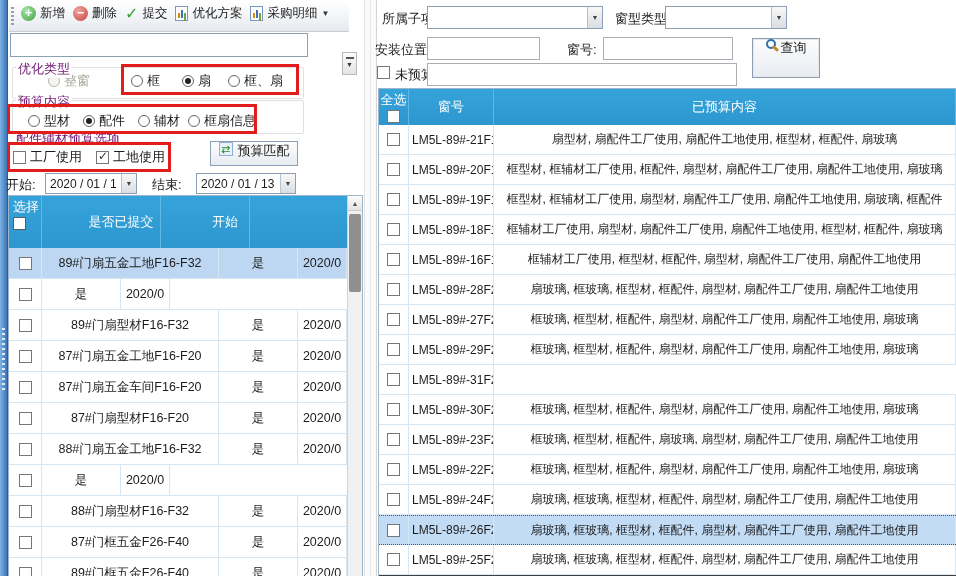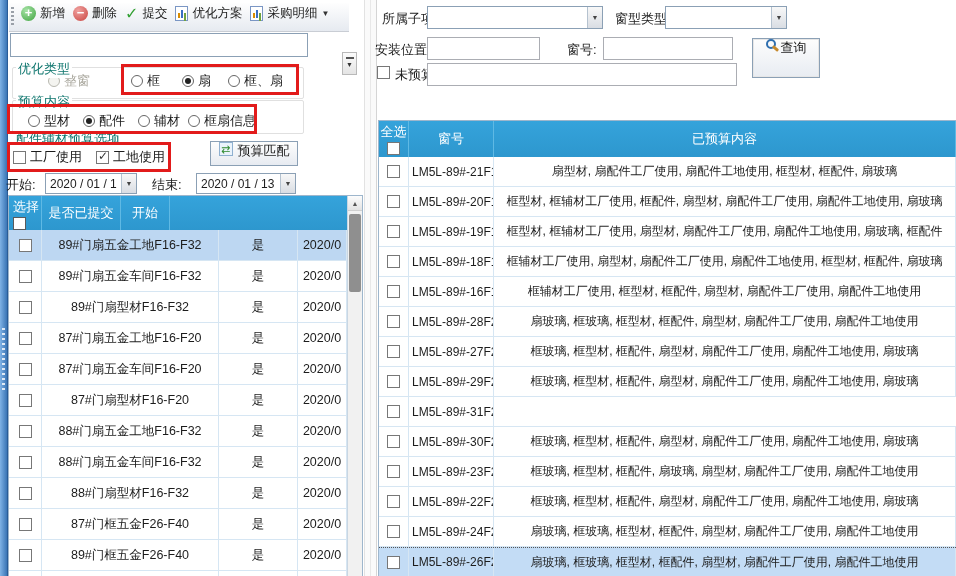--- a/index.html
+++ b/index.html
@@ -32,21 +32,21 @@
   .icon-report{display:inline-block;width:13px;height:15px;background:#fff;border:1px solid #7A96C4;position:relative;}
   .icon-report::before{content:"";position:absolute;left:2px;bottom:2px;width:2px;height:5px;background:#D98C00;}
   .icon-report::after{content:"";position:absolute;left:5px;bottom:2px;width:2px;height:8px;background:#3A6FC4;box-shadow:3px 3px 0 0 #6FA33F;}
   .dd-arrow{font-size:8px;color:#333;}
   .tb-overflow{position:absolute;left:342px;top:52px;width:15px;height:23px;border:1px solid #B9B9B9;background:linear-gradient(#FCFCFC,#E4E4E4);text-align:center;cursor:default;}
   .tb-overflow i{display:block;width:8px;height:2px;background:#555;margin:4px auto 2px;}
   .tb-overflow::after{content:"\25BC";font-size:7px;color:#333;display:block;line-height:7px;}
 
   
   .search-input{position:absolute;left:10px;top:33px;width:298px;height:24px;border:1px solid var(--ctl-border);padding:2px 4px;font-size:12px;font-family:inherit;}
-  .grp-label{position:absolute;font-size:13px;color:#0f766e;white-space:nowrap;background:#fff;padding:0 2px;z-index:2;}
+  .grp-label{position:absolute;font-size:13px;color:#701a75;white-space:nowrap;background:#fff;padding:0 2px;z-index:2;}
   .grpbox{position:absolute;border:1px solid #E0E0E0;border-radius:2px;}
   .opt-row{position:absolute;left:0;top:0;width:360px;height:0;}
   .opt{position:absolute;display:flex;align-items:center;gap:4px;font-size:13px;white-space:nowrap;cursor:default;}
   .opt.disabled{color:#A8A69C;}
   .rb{width:12px;height:12px;border:1px solid #666;border-radius:50%;background:#fff;position:relative;flex:none;}
   .rb.sel::after{content:"";position:absolute;left:2px;top:2px;width:6px;height:6px;border-radius:50%;background:#222;}
   .rb.disabled{border-color:#B8B8B0;background:#F4F4F0;}
   .cb{width:13px;height:13px;border:1px solid #777;background:#fff;position:relative;flex:none;}
   .cb.checked::after{content:"\2713";position:absolute;left:1px;top:-3px;font-size:12px;font-weight:bold;color:#333;}
   #optimize-radios .opt:nth-child(1){left:48px;top:72px;}
@@ -71,21 +71,21 @@
   .icon-match::before{content:"\21C4";}
 
   .date-label{position:absolute;font-size:13px;white-space:nowrap;}
   .combo{position:absolute;height:21px;border:1px solid var(--ctl-border);background:#fff;display:flex;align-items:center;overflow:hidden;}
   .combo .txt{flex:1;padding-left:4px;font-size:12px;white-space:nowrap;}
   .combo .dd{width:15px;height:100%;background:linear-gradient(#F8F8F8,#D9DDE3);border-left:1px solid #B5C2CF;font-size:7px;color:#444;display:flex;align-items:center;justify-content:center;flex:none;cursor:default;}
   .combo .dd::after{content:"\25BC";}
 
   
   .ltable{position:absolute;left:8px;top:195px;width:355px;bottom:0;border:1px solid #9EB6CC;border-bottom:none;background:#fff;overflow:hidden;}
-  .lhead{display:flex;height:34px;background:linear-gradient(var(--header-blue),var(--header-blue2));color:#fff;font-size:13px;}
+  .lhead{display:flex;height:52px;background:linear-gradient(var(--header-blue),var(--header-blue2));color:#fff;font-size:13px;gap:40px;}
   .lth{border-right:1px solid #5FB9E4;display:flex;align-items:center;justify-content:center;overflow:hidden;}
   .lth.c1{width:33px;flex-direction:column;align-items:flex-start;justify-content:flex-start;padding:2px 0 0 4px;gap:1px;}
   .lth.c2{width:177px;}
   .lth.c3{width:79px;}
   .lth.c4{width:49px;}
   .lth .cb{border-color:#5A5A5A;}
   .lrow{display:flex;height:31px;border-bottom:1px solid var(--grid);background:#fff;}
   .lrow.sel{background:#BDD7F2;}
   .lc{border-right:1px solid var(--grid);display:flex;align-items:center;justify-content:center;overflow:hidden;white-space:nowrap;font-size:12.5px;}
   .lc.c1{width:33px;}
@@ -103,21 +103,21 @@
 
   
   .flabel{position:absolute;font-size:13px;white-space:nowrap;}
   .finput{position:absolute;height:23px;border:1px solid #ABADB3;padding:2px 4px;font-size:12px;font-family:inherit;}
   .query-btn{position:absolute;left:752px;top:38px;width:68px;height:40px;border:1px solid #8BA0B5;background:linear-gradient(#FDFDFD,#E8ECF2);display:flex;align-items:flex-start;justify-content:center;gap:5px;font-size:13px;box-shadow:0 0 0 1px #E6E6E6 inset;cursor:default;}
   .icon-search{display:inline-block;width:10px;height:10px;border:2px solid #2F6FB0;border-radius:50%;position:relative;}
   .icon-search::after{content:"";position:absolute;right:-5px;bottom:-3px;width:7px;height:3px;background:#C68A2E;transform:rotate(40deg);border-radius:1px;}
   .nb-cb{position:absolute;left:377px;top:66px;}
 
   
-  .rtable{position:absolute;left:378px;top:88px;right:0;bottom:0;border:1px solid #9EB6CC;border-right:none;border-bottom:none;background:#404040;overflow:hidden;margin-top:32px;}
+  .rtable{position:absolute;left:378px;top:88px;right:0;bottom:0;border:1px solid #9EB6CC;border-right:none;border-bottom:none;background:#404040;overflow:hidden;}
   .rhead{display:flex;height:36px;background:linear-gradient(var(--header-blue),var(--header-blue2));color:#fff;font-size:13px;}
   .rth{border-right:1px solid #5FB9E4;display:flex;align-items:center;justify-content:center;overflow:hidden;}
   .rth.c1{width:30px;flex-direction:column;justify-content:flex-start;padding-top:2px;gap:1px;}
   .rth.c2{width:85px;}
   .rth.c3{flex:1;}
   .rrow{display:flex;height:30px;border-bottom:1px solid var(--grid);background:#fff;}
   .rrow.sel{background:var(--sel-blue);border-top:1px dotted #555;border-bottom:1px dotted #555;}
   .rc{border-right:1px solid var(--grid);display:flex;align-items:center;overflow:hidden;white-space:nowrap;font-size:12px;}
   .rc.c1{width:30px;justify-content:center;}
   .rc.c2{width:85px;padding-left:3px;}
@@ -251,21 +251,20 @@
           <span class="cb"></span>
         </div>
         <div class="lc c2">89#门扇五金工地F16-F32</div>
         <div class="lc c3">是</div>
         <div class="lc c4">2020/0</div>
       </div>
       <div class="lrow">
         <div class="lc c1">
           <span class="cb"></span>
         </div>
-        <div class="lc c2">89#门扇五金车间F16-F32</div>
         <div class="lc c3">是</div>
         <div class="lc c4">2020/0</div>
       </div>
       <div class="lrow">
         <div class="lc c1">
           <span class="cb"></span>
         </div>
         <div class="lc c2">89#门扇型材F16-F32</div>
         <div class="lc c3">是</div>
         <div class="lc c4">2020/0</div>
@@ -299,21 +298,20 @@
           <span class="cb"></span>
         </div>
         <div class="lc c2">88#门扇五金工地F16-F32</div>
         <div class="lc c3">是</div>
         <div class="lc c4">2020/0</div>
       </div>
       <div class="lrow">
         <div class="lc c1">
           <span class="cb"></span>
         </div>
-        <div class="lc c2">88#门扇五金车间F16-F32</div>
         <div class="lc c3">是</div>
         <div class="lc c4">2020/0</div>
       </div>
       <div class="lrow">
         <div class="lc c1">
           <span class="cb"></span>
         </div>
         <div class="lc c2">88#门扇型材F16-F32</div>
         <div class="lc c3">是</div>
         <div class="lc c4">2020/0</div>

